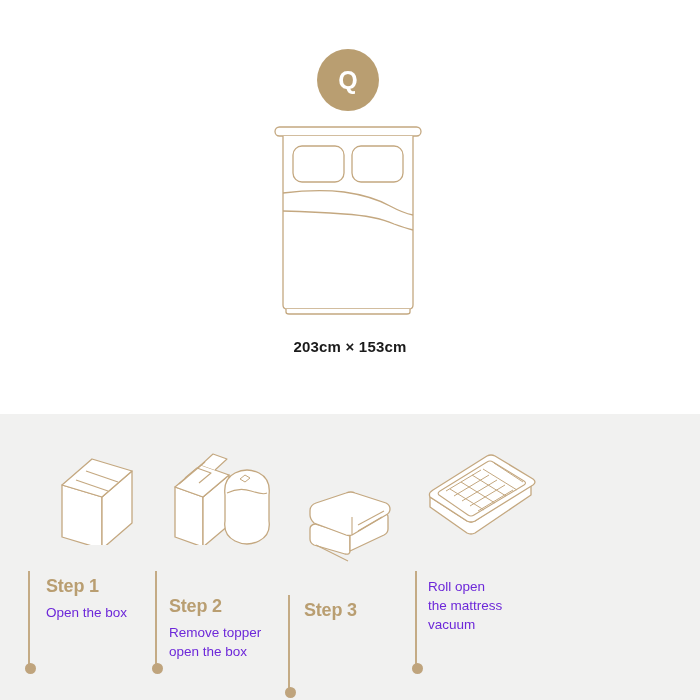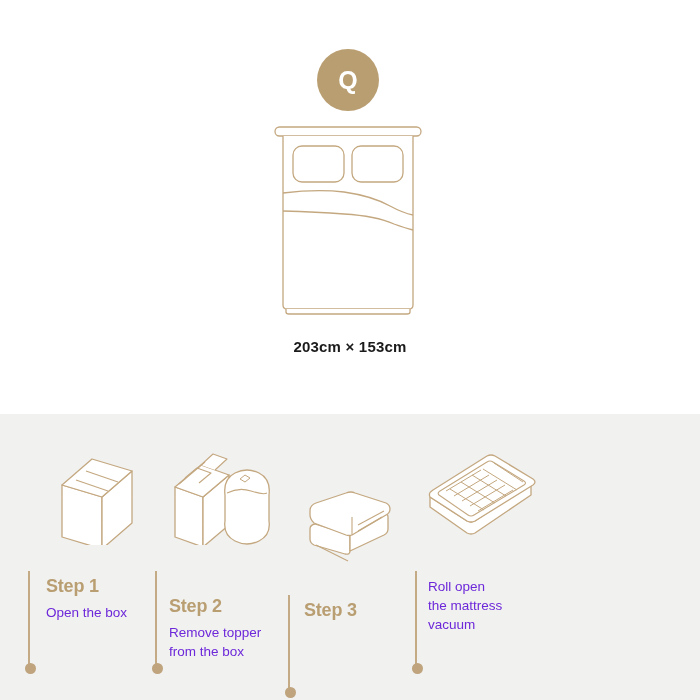--- a/index.html
+++ b/index.html
@@ -204,21 +204,21 @@
             <path d="M60 48 Q72 42 84 46 Q96 50 100 48" stroke-width="1.1" fill="none"></path>
             <path d="M73 34 L78 30 L83 33 L78 37 Z" stroke-width="1"></path>
           </g>
         </svg>
       </div>
       <div class="step-rule" style="left:0px;"></div>
       <div class="step-dot" style="left:1px;"></div>
       <div class="step-text" style="left:14px; width:122px;margin-top:20px;">
         <p class="step-title">Step 2</p>
         <p class="step-desc">Remove topper
-from the box</p>
+open the box</p>
       </div>
     </div>
 
     <div class="step" style="left:288px; width:127px;margin-top:24px;">
       <div class="step-icon" style="left:14px;">
         <svg width="100" height="100" viewBox="0 0 100 100" fill="none" xmlns="http://www.w3.org/2000/svg">
           <g stroke="#c4a880" stroke-width="1.3" fill="#ffffff" stroke-linejoin="round">
 
             <path d="M8 60 Q8 56 13 55 L48 66 L48 82 Q48 86 43 85 L12 76 Q8 74 8 70 Z"></path>
             <path d="M48 66 L82 46 Q86 44 86 48 L86 60 Q86 64 82 66 L48 82 Z"></path>

